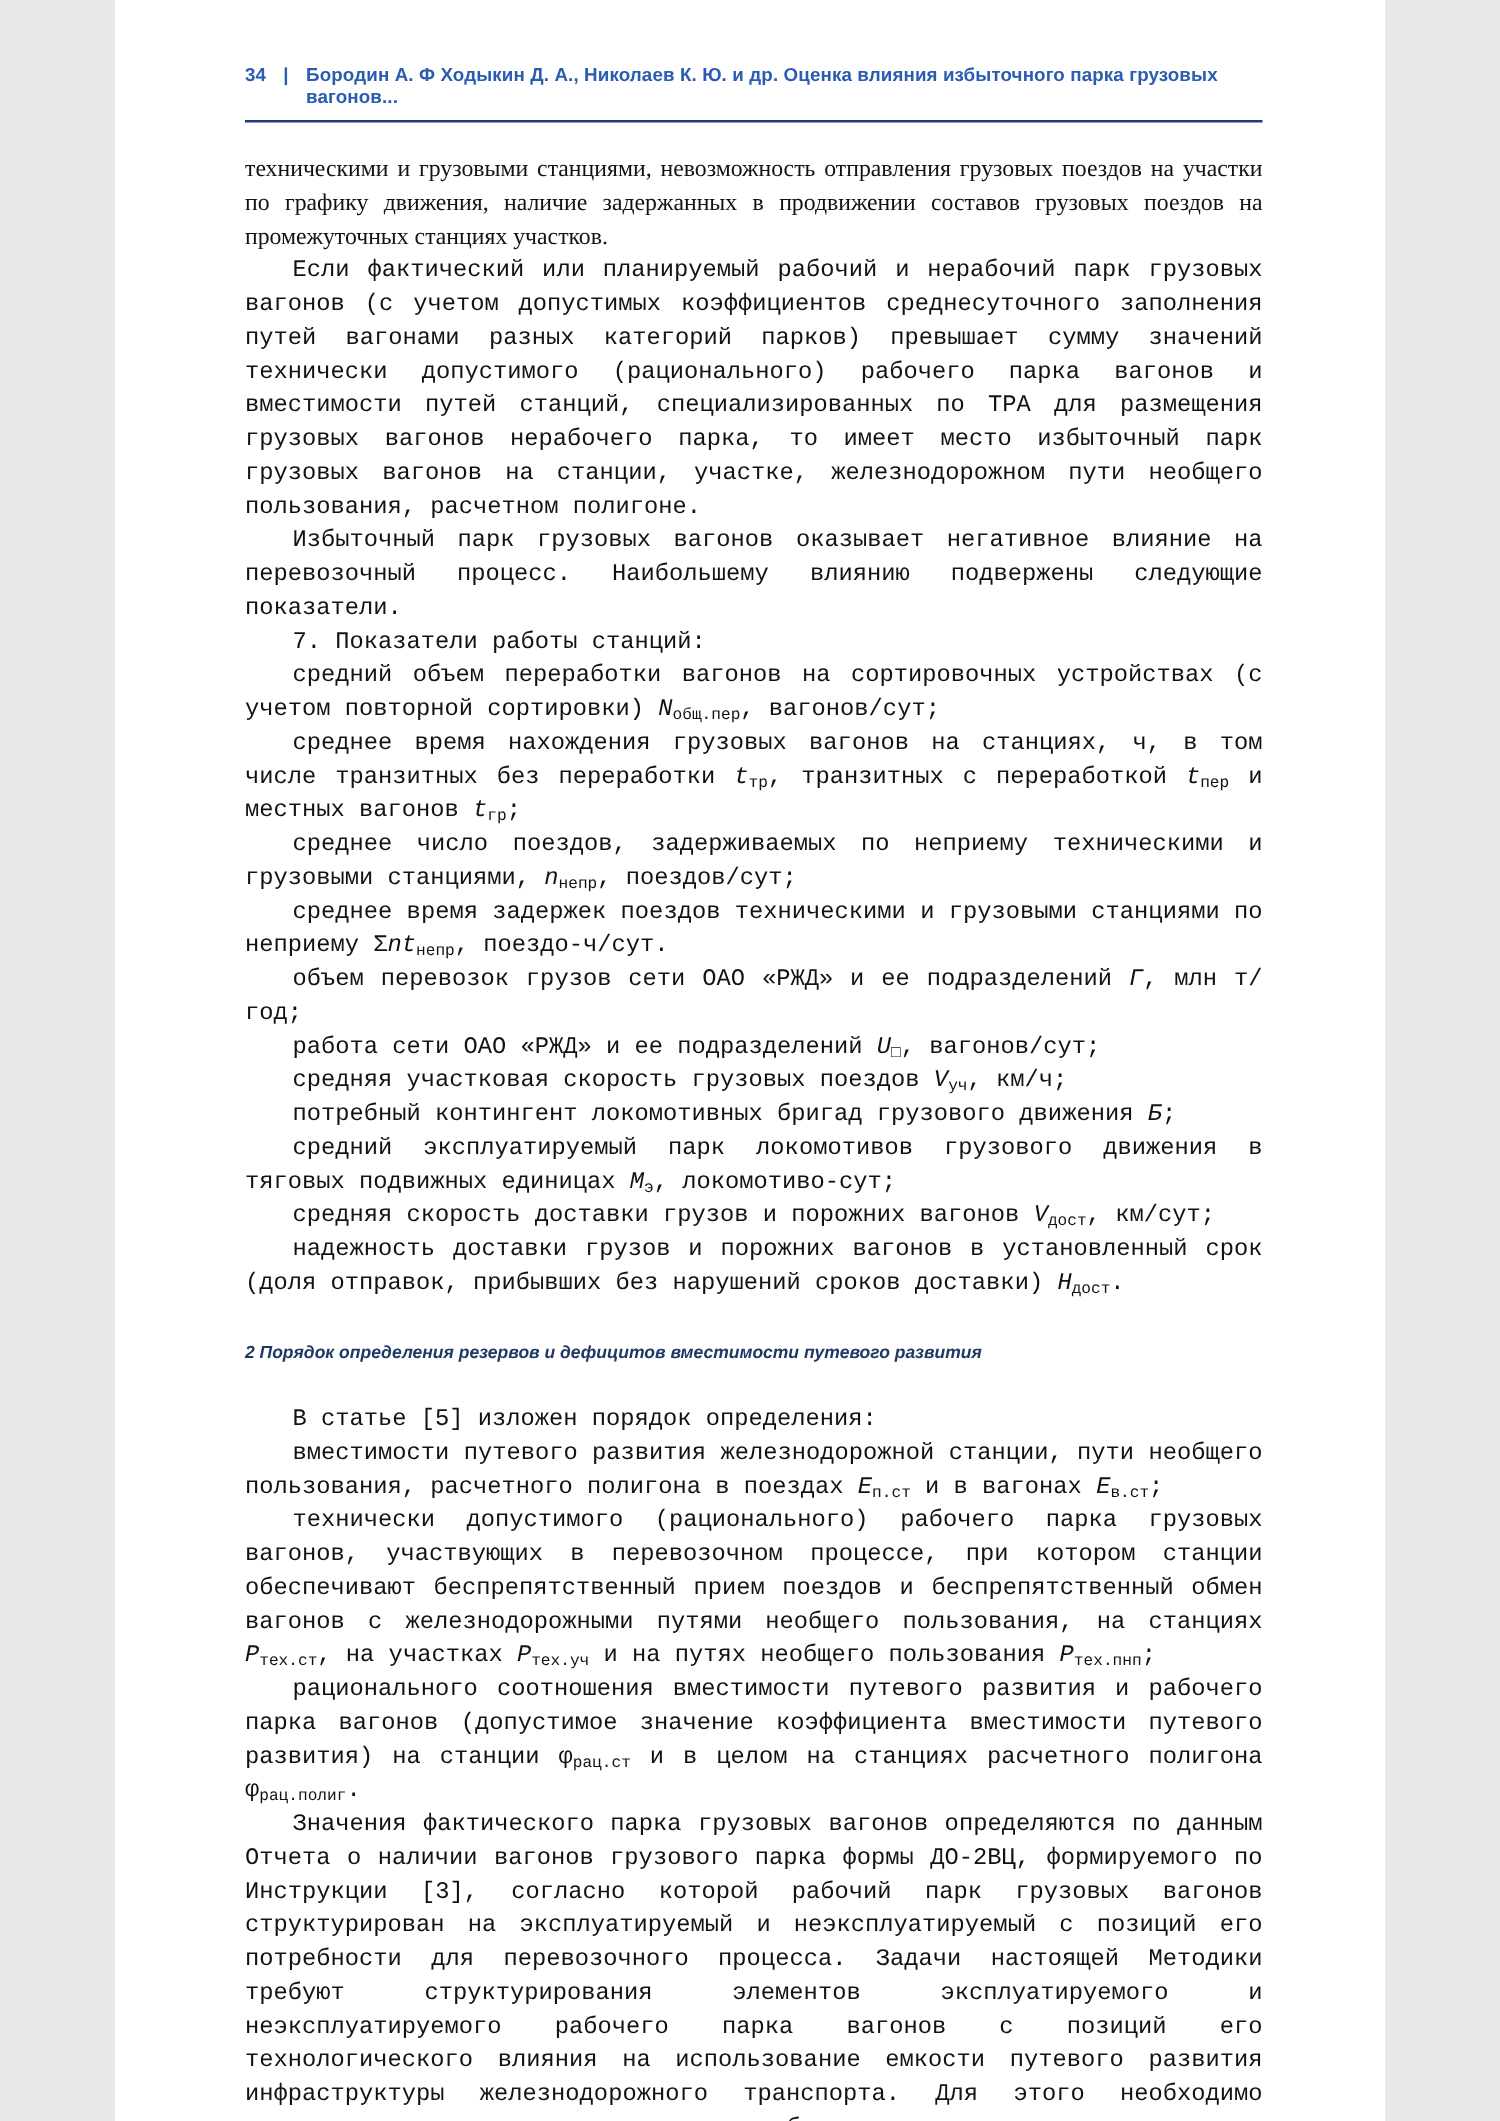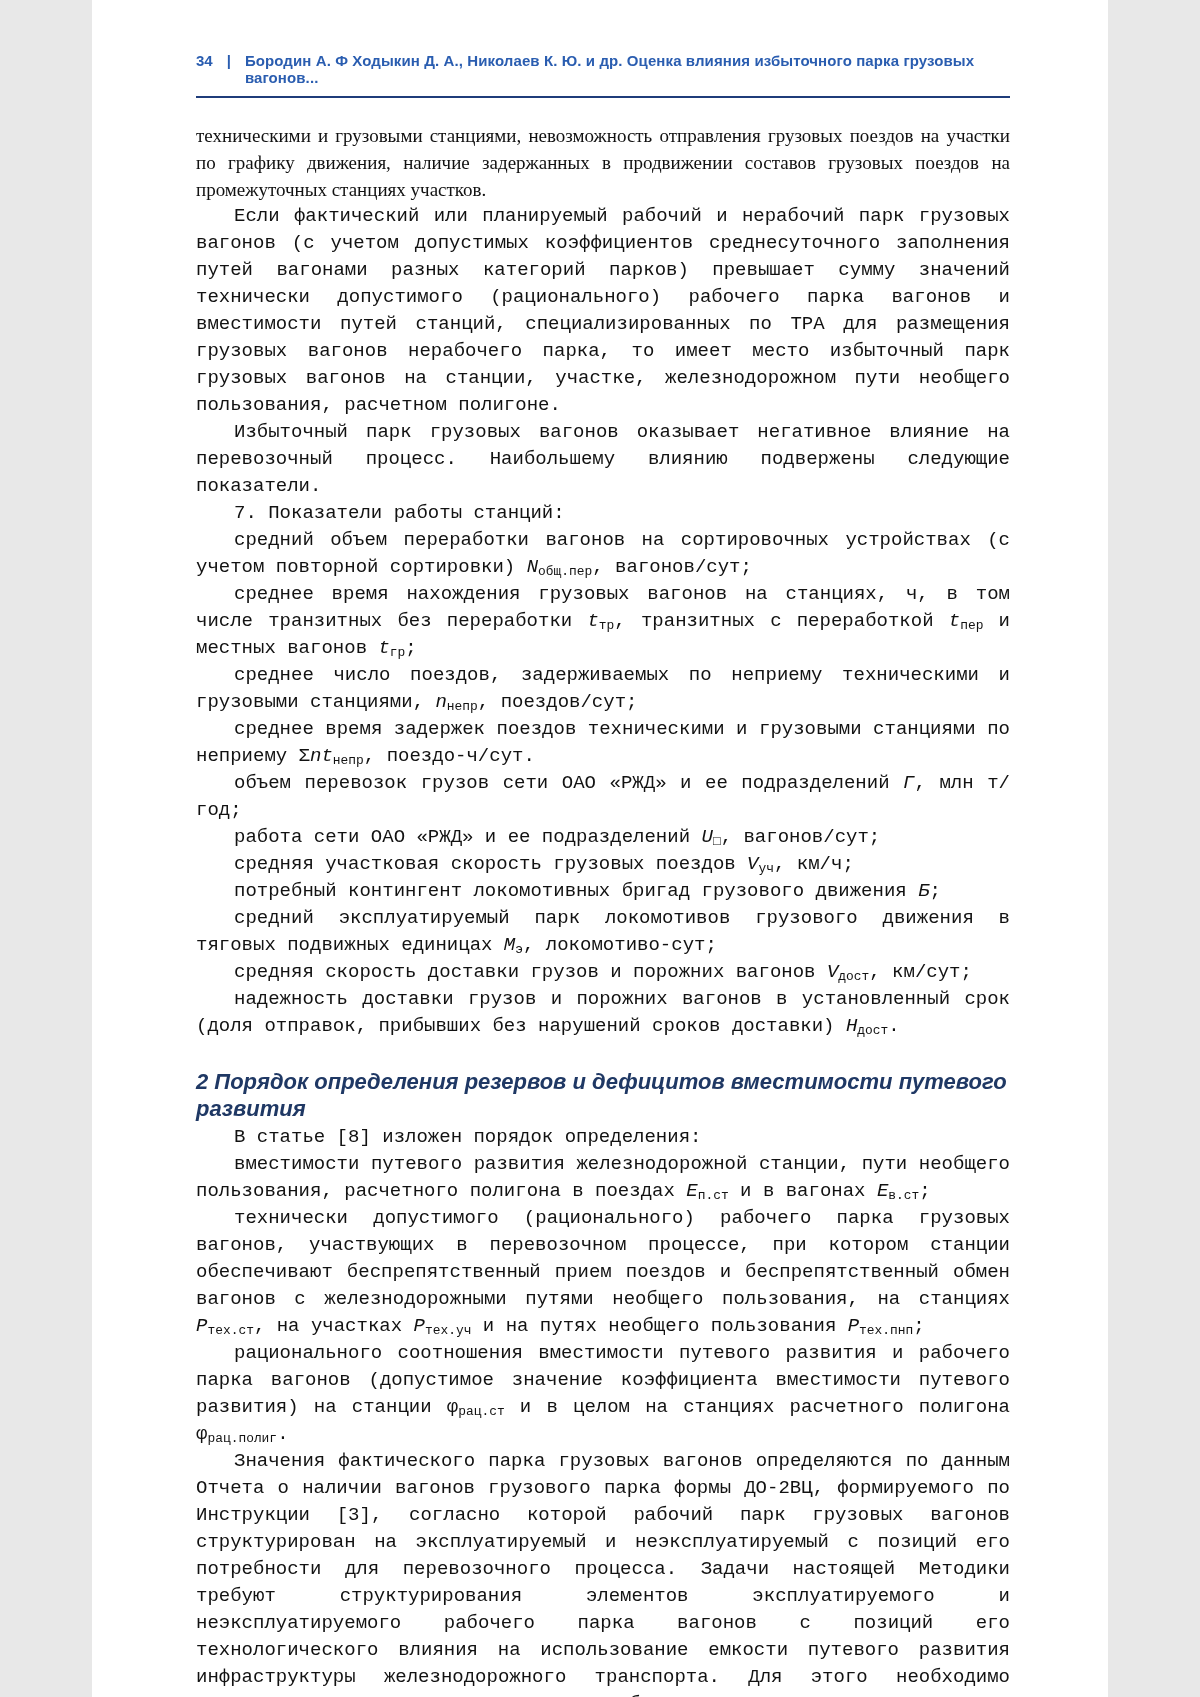--- a/index.html
+++ b/index.html
@@ -43,23 +43,23 @@
   .para .it { font-style: italic; }
   .para sub {
     font-size: 0.68em;
     line-height: 0;
     vertical-align: -0.25em;
   }
   .section-heading {
     font-family: "Liberation Sans", "DejaVu Sans", sans-serif;
     font-weight: bold;
     font-style: italic;
-    font-size: 22px;
+    font-size: 14px;
     color: #1f3864;
-    margin: 28px 0 2px 0;
+    margin: 28px 0 27px 0;
     text-align: left;
   }
 </style>
 </head>
 <body>
 
 <div class="page">
 
   <header class="page-header">
     <span class="page-num">34</span>
@@ -80,21 +80,21 @@
     <p class="para indent">объем перевозок грузов сети ОАО «РЖД» и ее подразделений <span class="it">Г</span>, млн т/год;</p>
     <p class="para indent">работа сети ОАО «РЖД» и ее подразделений <span class="it">U</span><sub>□</sub>, вагонов/сут;</p>
     <p class="para indent">средняя участковая скорость грузовых поездов <span class="it">V</span><sub>уч</sub>, км/ч;</p>
     <p class="para indent">потребный контингент локомотивных бригад грузового движения <span class="it">Б</span>;</p>
     <p class="para indent">средний эксплуатируемый парк локомотивов грузового движения в тяговых подвижных единицах <span class="it">М</span><sub>э</sub>, локомотиво-сут;</p>
     <p class="para indent">средняя скорость доставки грузов и порожних вагонов <span class="it">V</span><sub>дост</sub>, км/сут;</p>
     <p class="para indent">надежность доставки грузов и порожних вагонов в установленный срок (доля отправок, прибывших без нарушений сроков доставки) <span class="it">Н</span><sub>дост</sub>.</p>
 
     <h2 class="section-heading">2 Порядок определения резервов и дефицитов вместимости путевого развития</h2>
 
-    <p class="para indent">В статье [8] изложен порядок определения:</p>
+    <p class="para indent">В статье [5] изложен порядок определения:</p>
     <p class="para indent">вместимости путевого развития железнодорожной станции, пути необщего пользования, расчетного полигона в поездах <span class="it">E</span><sub>п.ст</sub> и в вагонах <span class="it">E</span><sub>в.ст</sub>;</p>
     <p class="para indent">технически допустимого (рационального) рабочего парка грузовых вагонов, участвующих в перевозочном процессе, при котором станции обеспечивают беспрепятственный прием поездов и беспрепятственный обмен вагонов с железнодорожными путями необщего пользования, на станциях <span class="it">Р</span><sub>тех.ст</sub>, на участках <span class="it">Р</span><sub>тех.уч</sub> и на путях необщего пользования <span class="it">Р</span><sub>тех.пнп</sub>;</p>
     <p class="para indent">рационального соотношения вместимости путевого развития и рабочего парка вагонов (допустимое значение коэффициента вместимости путевого развития) на станции φ<sub>рац.ст</sub> и в целом на станциях расчетного полигона φ<sub>рац.полиг</sub>.</p>
     <p class="para indent">Значения фактического парка грузовых вагонов определяются по данным Отчета о наличии вагонов грузового парка формы ДО-2ВЦ, формируемого по Инструкции [3], согласно которой рабочий парк грузовых вагонов структурирован на эксплуатируемый и неэксплуатируемый с позиций его потребности для перевозочного процесса. Задачи настоящей Методики требуют структурирования элементов эксплуатируемого и неэксплуатируемого рабочего парка вагонов с позиций его технологического влияния на использование емкости путевого развития инфраструктуры железнодорожного транспорта. Для этого необходимо оценивать величину эксплуатируемого рабочего парка вагонов:</p>
     <p class="para indent">с учетом допустимого среднесуточного заполнения путей вагонами в составах поездов, временно задержанных в продвижении (подлежащих учету по форме ДО-5ВЦ);</p>
   </div>
 
 </div>
 
 </body></html>

